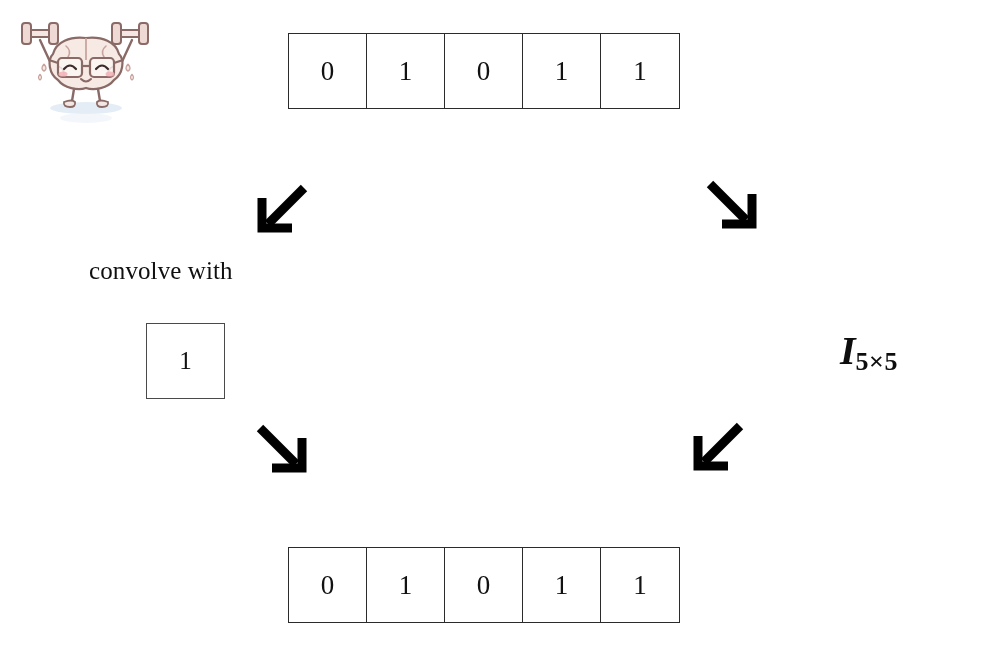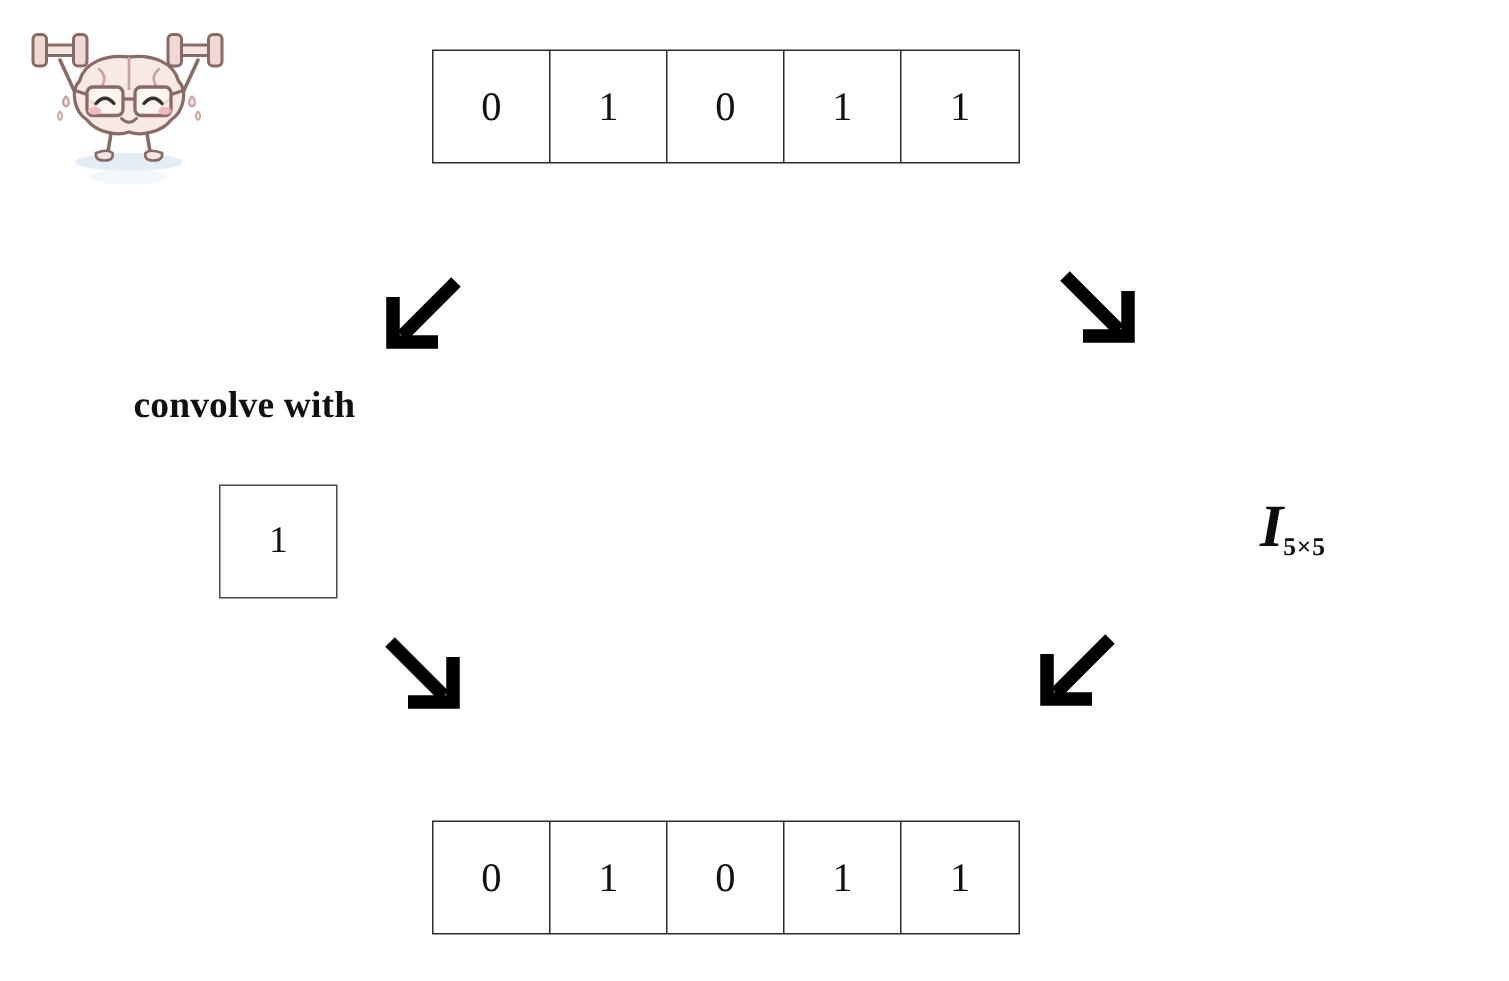--- a/index.html
+++ b/index.html
@@ -95,41 +95,41 @@
   #arrow-to-result2 { left: 688px; top: 422px; }
 
   
   .label {
     position: absolute;
     font-size: 25px;
     color: #101010;
     white-space: nowrap;
     letter-spacing: 0.1px;
   }
-  #label-convolve  { left: 89px;  top: 257px; font-weight: bold; }
+  #label-convolve  { left: 89px;  top: 257px; }
   #label-dotprod   { left: 734px; top: 257px; }
 
   
   .math {
     position: absolute;
     left: 840px;
     top: 331px;
     color: #0d0d0d;
     white-space: nowrap;
     font-family: "Liberation Serif", "DejaVu Serif", serif;
   }
   .math .mi {
     font-style: italic;
     font-weight: bold;
     font-size: 40px;
     line-height: 1;
   }
   .math .sub {
     font-weight: bold;
-    font-size: 17px;
+    font-size: 26px;
     line-height: 1;
     vertical-align: -6px;
     letter-spacing: 0.5px;
   }
 </style>
 </head>
 <body>
 
 <div class="canvas">
 

